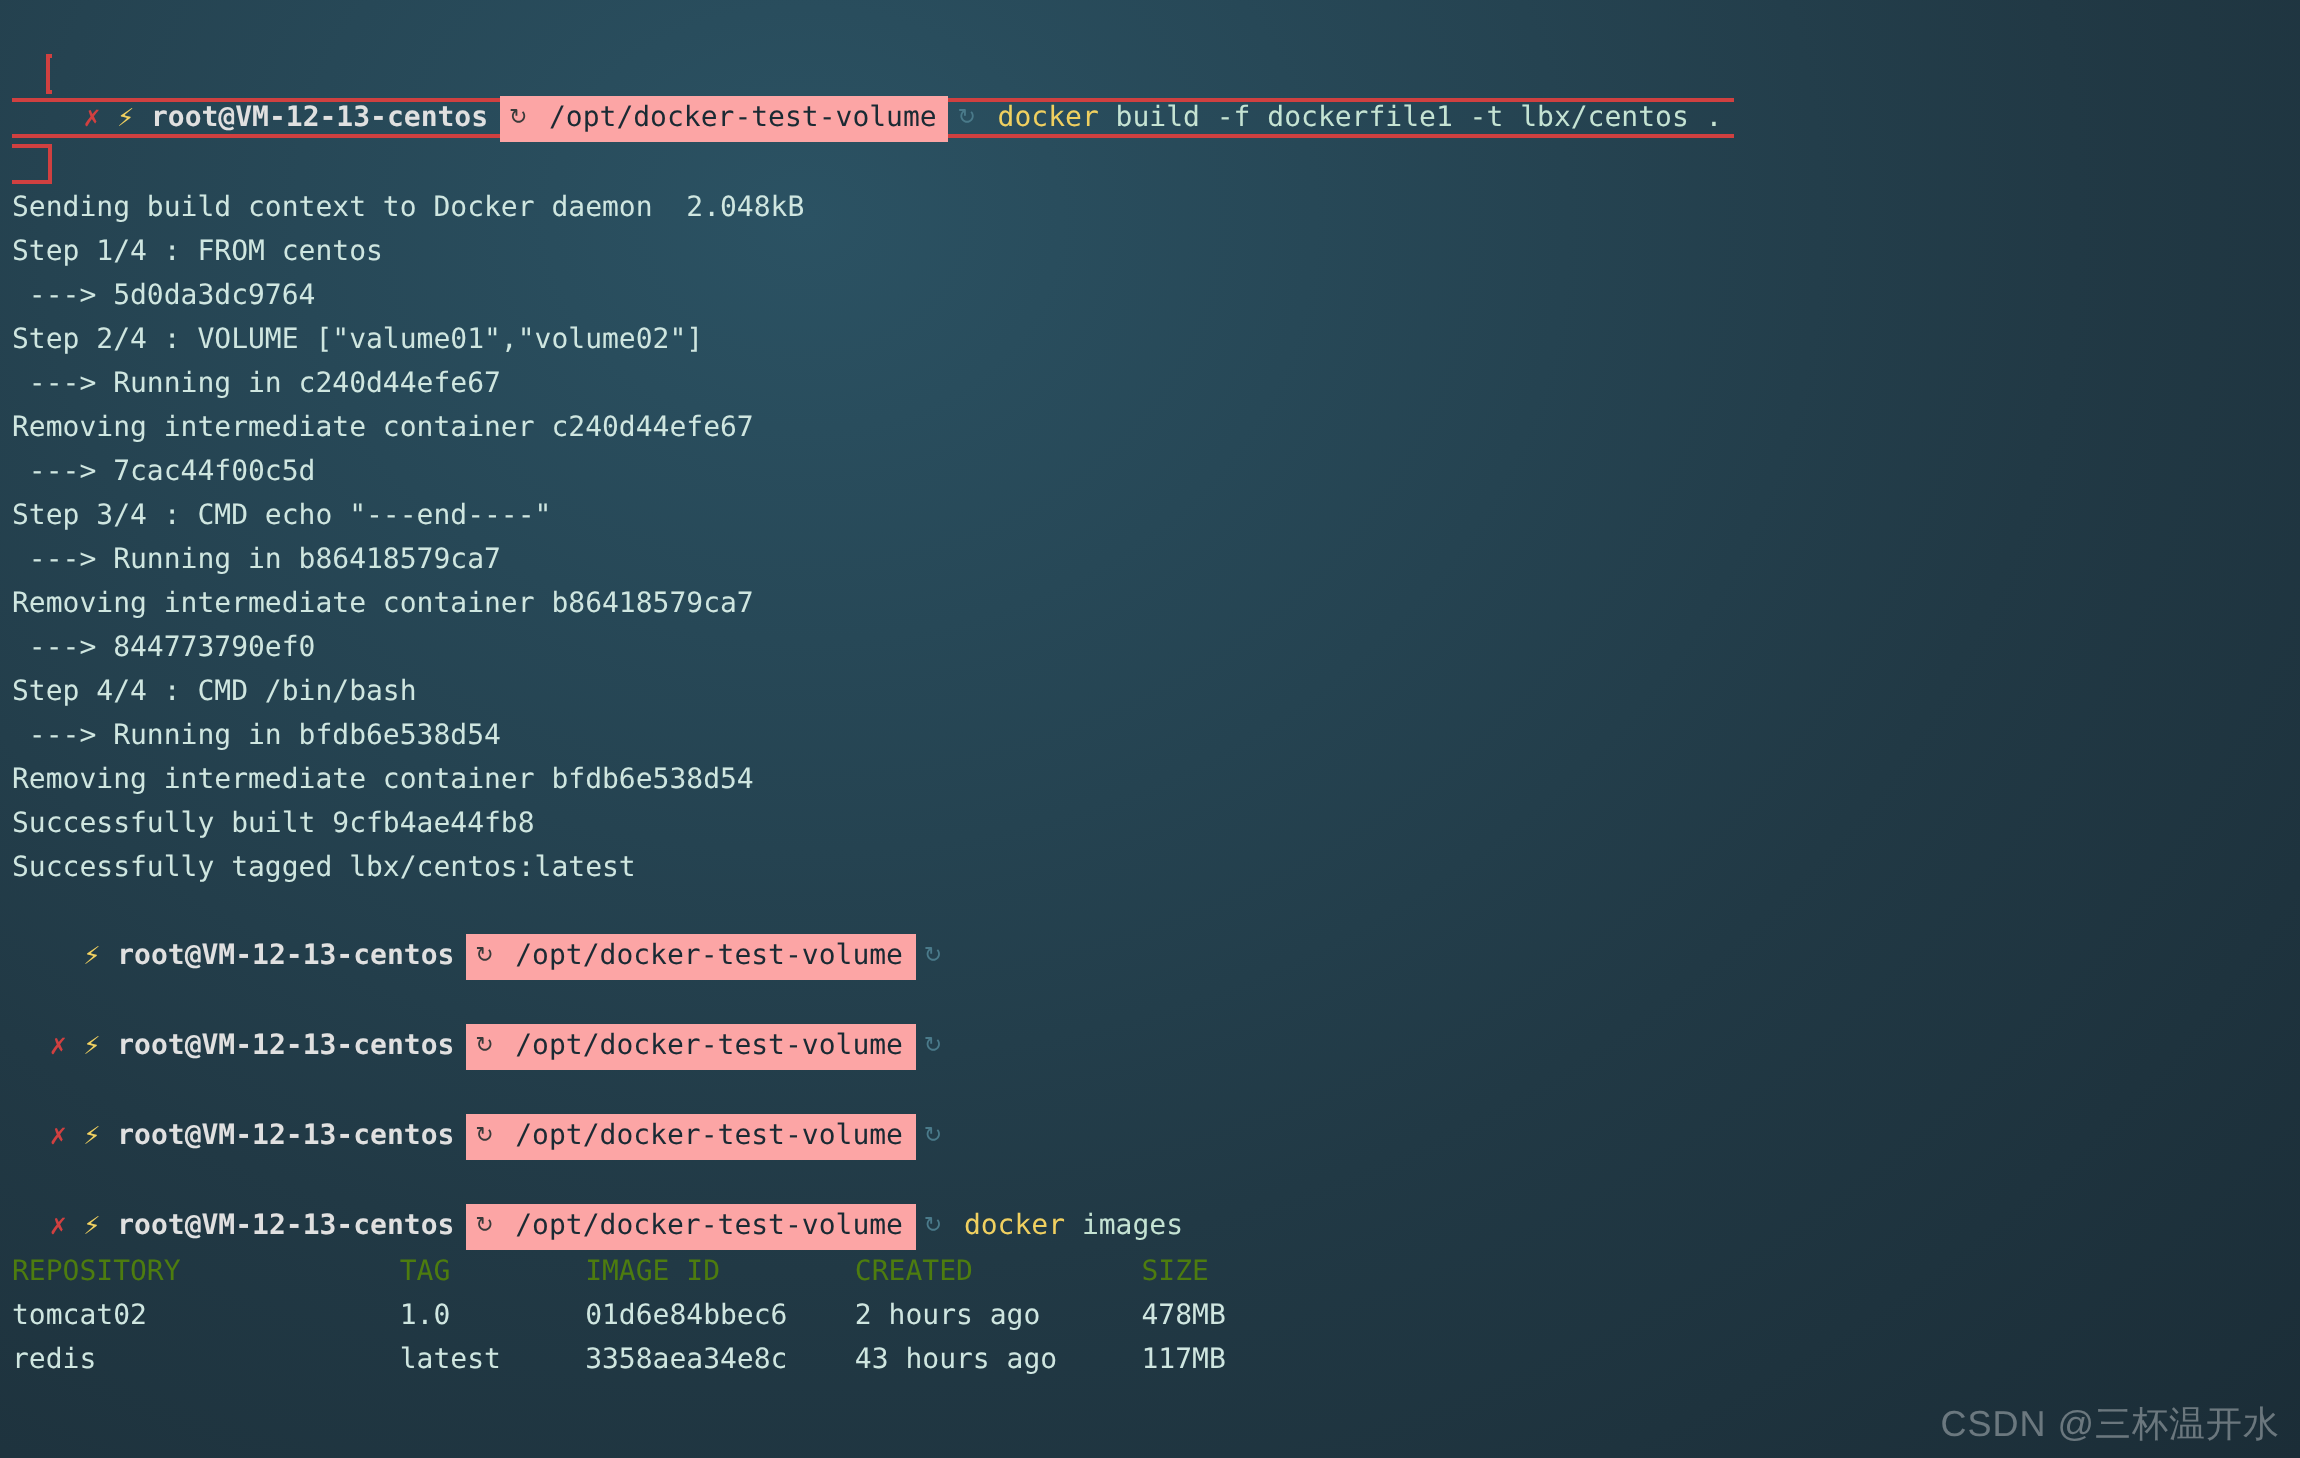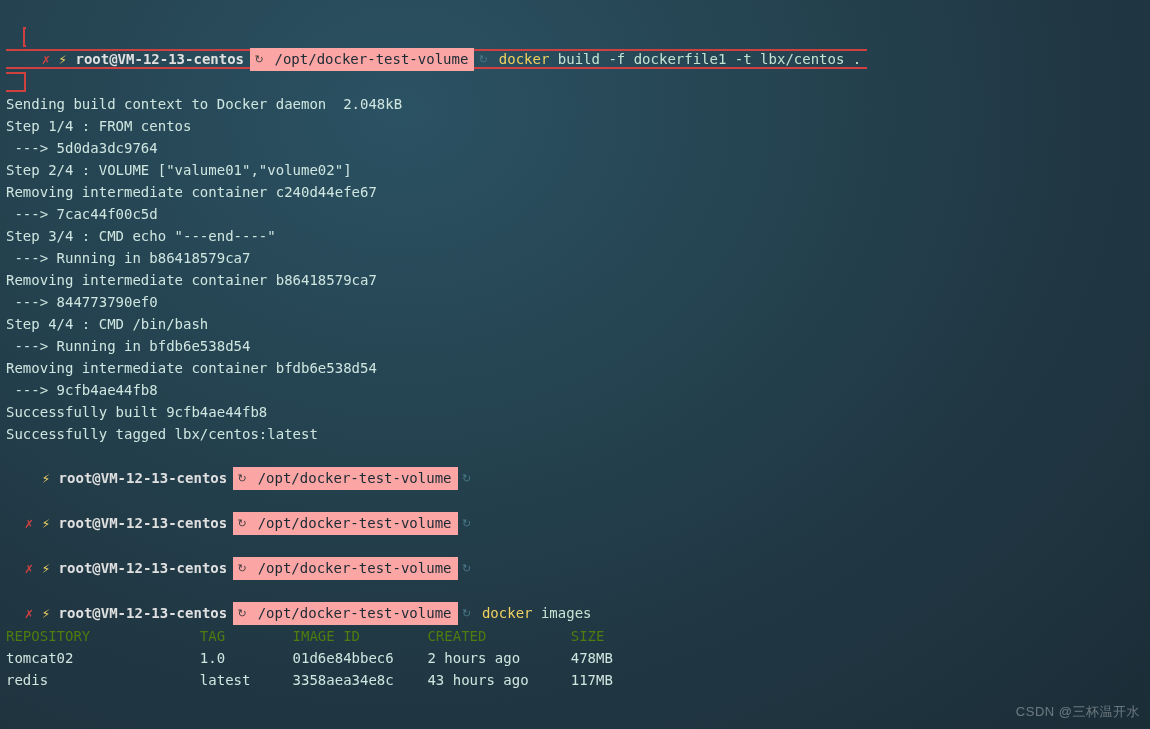--- a/index.html
+++ b/index.html
@@ -28,48 +28,48 @@
   .cmdKW { color: #f0d060; }
   .cmdArg { color: #c5e3d3; }
   .plain { color: #cfe6e0; }
   .tableHdr { color: #4d7c0f; }
   .watermark {
     position: absolute;
     right: 10px;
     bottom: 6px;
     color: rgba(255,255,255,0.35);
     font-family: Arial, "Microsoft YaHei", sans-serif;
-    font-size: 13px;
+    font-size: 18px;
     letter-spacing: 0.5px;
   }
 </style>
 </head>
 <body>
 
 <div class="row">
   <span class="boxRed hlbox">
     <span class="seg"><span class="x-red">✗</span> <span class="lightning">⚡</span> <span class="user">root@VM-12-13-centos</span></span><span class="seg pathHL"><span class="cy-icon">↻</span> <span>/opt/docker-test-volume</span></span><span class="seg"><span class="cy-icon" style="color:#4a7a8a">↻</span> <span class="cmdKW">docker</span><span class="cmdArg"> build -f dockerfile1 -t lbx/centos .</span></span>
   </span>
 </div>
 
 <div id="build-output">
     <div class="row plain">Sending build context to Docker daemon  2.048kB</div>
     <div class="row plain">Step 1/4 : FROM centos</div>
     <div class="row plain"> ---&gt; 5d0da3dc9764</div>
     <div class="row plain">Step 2/4 : VOLUME ["valume01","volume02"]</div>
+    <div class="row plain"> ---&gt; Running in c240d44efe67</div>
     <div class="row plain">Removing intermediate container c240d44efe67</div>
     <div class="row plain"> ---&gt; 7cac44f00c5d</div>
     <div class="row plain">Step 3/4 : CMD echo "---end----"</div>
     <div class="row plain"> ---&gt; Running in b86418579ca7</div>
     <div class="row plain">Removing intermediate container b86418579ca7</div>
     <div class="row plain"> ---&gt; 844773790ef0</div>
     <div class="row plain">Step 4/4 : CMD /bin/bash</div>
     <div class="row plain"> ---&gt; Running in bfdb6e538d54</div>
     <div class="row plain">Removing intermediate container bfdb6e538d54</div>
-    <div class="row plain"> ---&gt; 9cfb4ae44fb8</div>
     <div class="row plain">Successfully built 9cfb4ae44fb8</div>
     <div class="row plain">Successfully tagged lbx/centos:latest</div>
   </div>
 
 <div class="row">
   <span class="seg"><span style="opacity:0"> </span> <span class="lightning">⚡</span> <span class="user">root@VM-12-13-centos</span></span><span class="seg pathHL"><span class="cy-icon">↻</span> <span>/opt/docker-test-volume</span></span><span class="seg"><span class="cy-icon" style="color:#4a7a8a">↻</span></span>
 </div>
 <div class="row">
   <span class="seg"><span class="x-red">✗</span> <span class="lightning">⚡</span> <span class="user">root@VM-12-13-centos</span></span><span class="seg pathHL"><span class="cy-icon">↻</span> <span>/opt/docker-test-volume</span></span><span class="seg"><span class="cy-icon" style="color:#4a7a8a">↻</span></span>
 </div>

